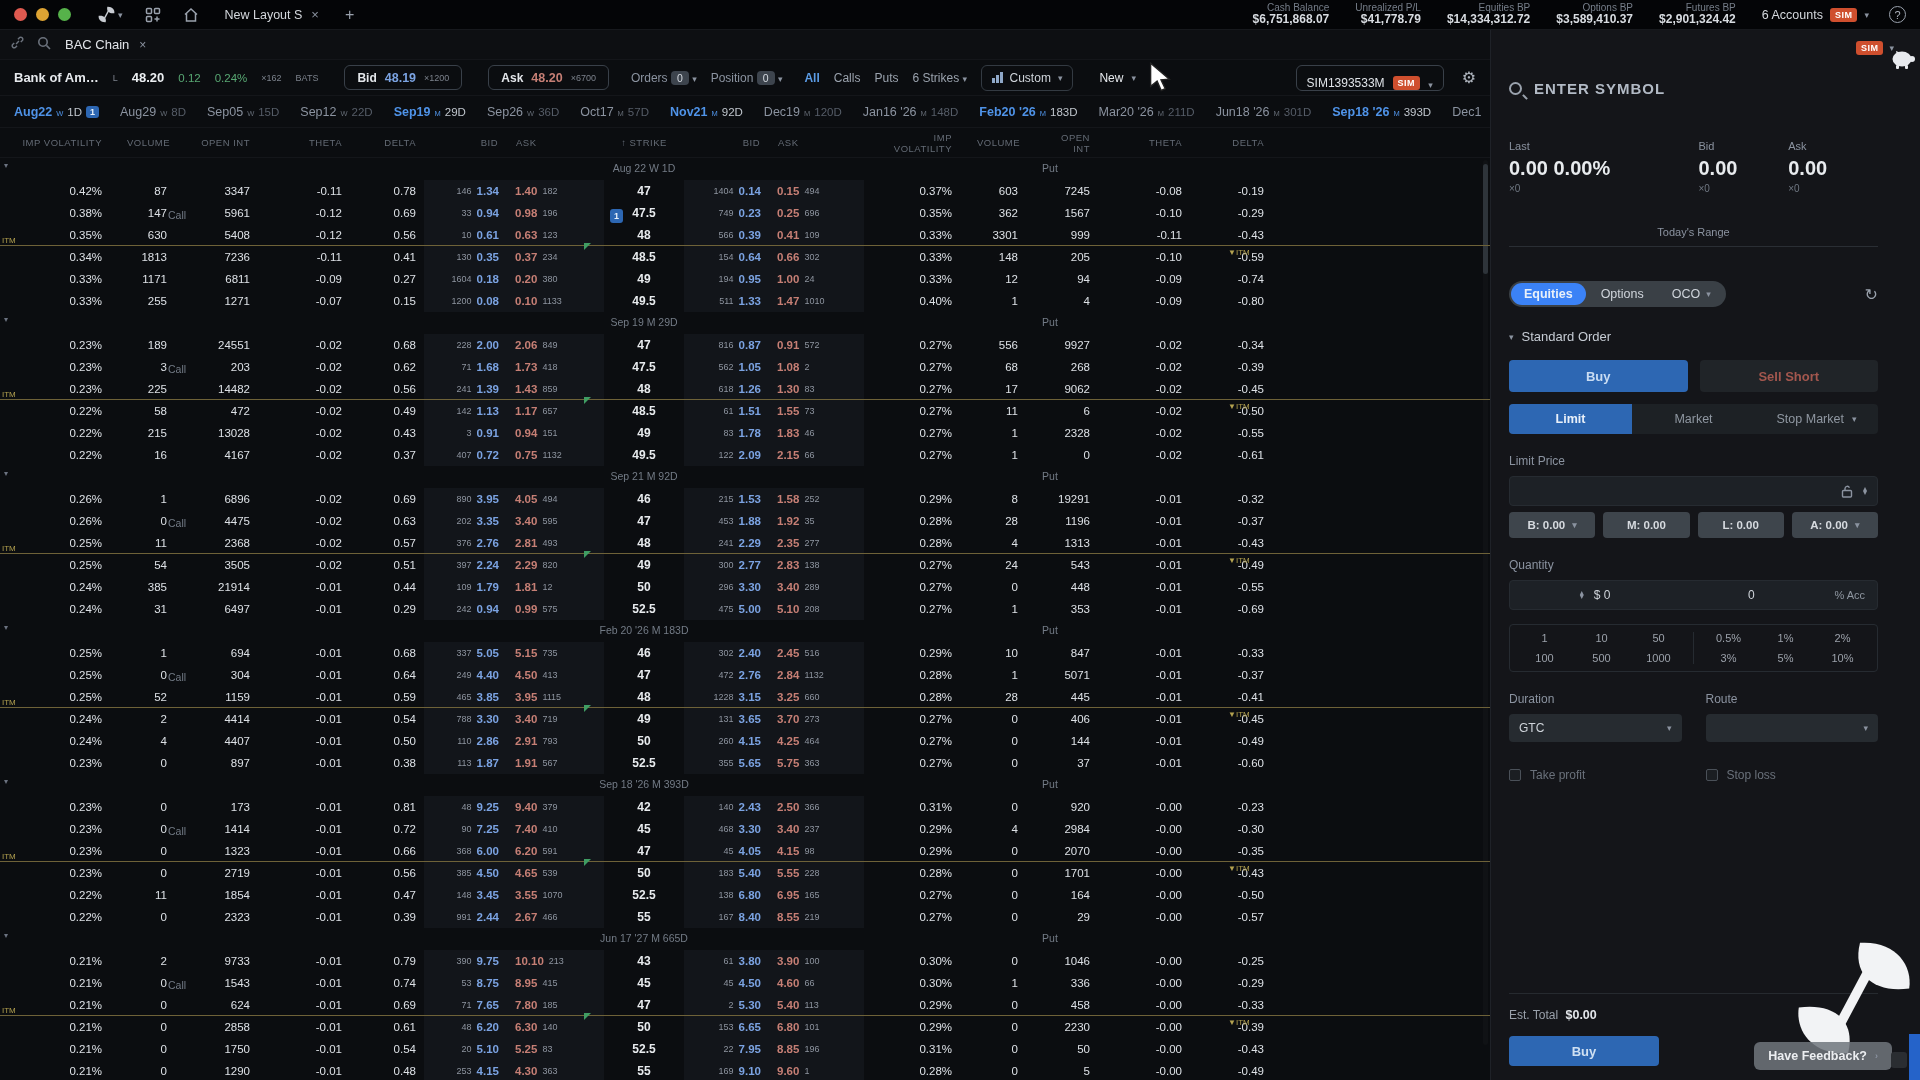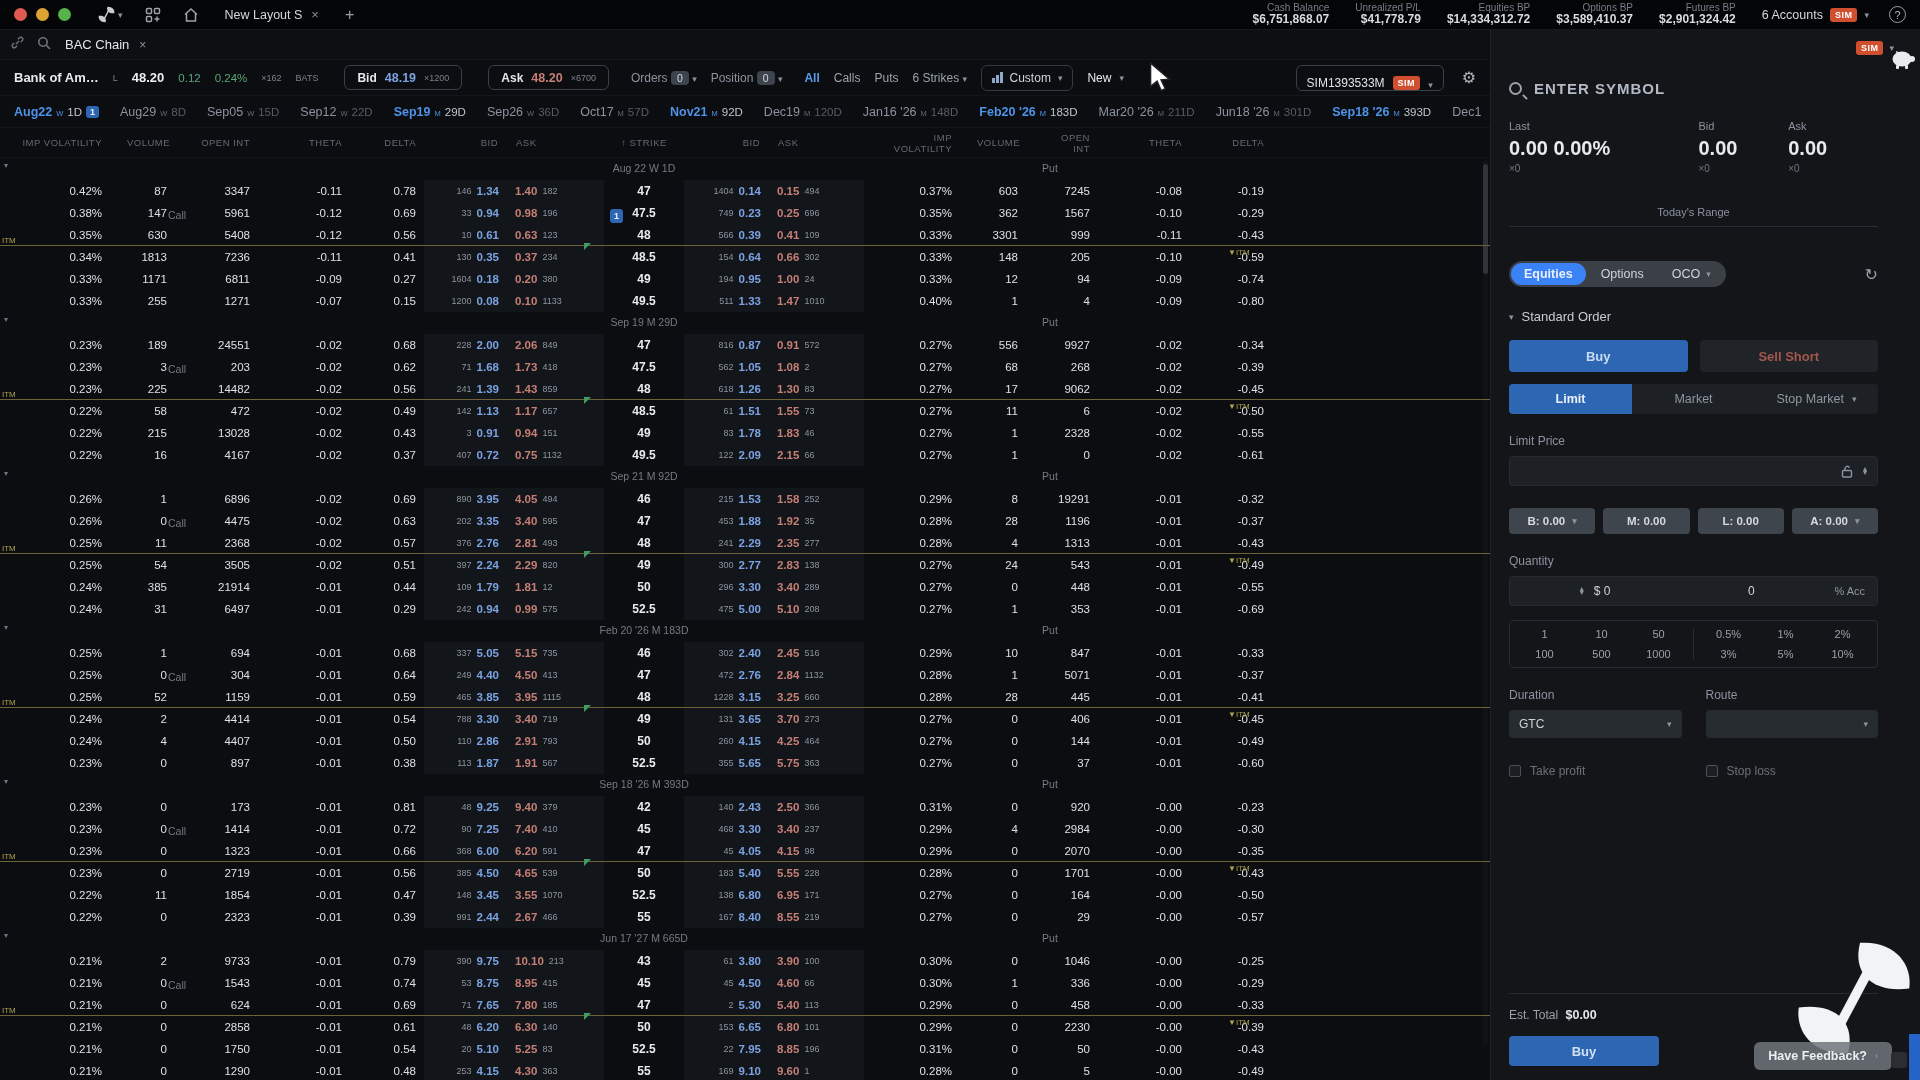--- a/index.html
+++ b/index.html
@@ -51,21 +51,21 @@
   .qbox .lab{font-weight:700;color:#e3e6ea;}
   .px-bid{color:#7ba3e2;font-weight:700;font-size:12.5px;}
   .px-ask{color:#c67f75;font-weight:700;font-size:12.5px;}
   .greylab{color:#8b93a0;}
   .cntbadge{background:#3d444d;color:#d5dae0;font-size:10.5px;border-radius:4px;padding:1px 6px;}
   .f-all{color:#5b9ce6;font-weight:700;}
   .f-grey{color:#9aa2ad;}
   .custom-box{display:flex;align-items:center;gap:7px;border:1px solid #333a42;border-radius:6px;height:26px;padding:0 10px;color:#cfd4da;}
   .bars{display:flex;align-items:flex-end;gap:1.5px;height:11px;}
   .bars i{display:block;width:2.5px;background:#8fa8c8;}
-  .newmenu{color:#e6e9ed;display:flex;gap:8px;align-items:center;margin-left:0;}
+  .newmenu{color:#e6e9ed;display:flex;gap:8px;align-items:center;margin-left:12px;}
   .acct-box{display:flex;align-items:flex-end;gap:8px;border:1px solid #394049;border-radius:6px;height:26px;
     padding:0 10px;margin-left:auto;font-size:12px;color:#dfe3e8;}
   .gear{color:#aeb4bd;font-size:16px;margin-left:4px;}
 
   
   .dates{height:32px;display:flex;align-items:center;gap:21px;padding:0 14px;font-size:12.5px;
     border-bottom:1px solid #14161a;overflow:hidden;background:#0b0d10;white-space:nowrap;}
   .exp{display:flex;align-items:baseline;gap:4px;color:#8b93a0;}
   .exp sup{font-size:7.5px;color:#646b75;}
   .exp .exp-days{color:#565d68;font-size:11.5px;}
@@ -108,21 +108,21 @@
   .vscroll{position:absolute;right:2px;top:2px;width:5px;height:96%;background:#101215;border-radius:3px;}
   .vscroll i{display:block;width:5px;height:110px;background:#2e343a;border-radius:3px;margin-top:4px;}
 
   
   .p-simrow{display:flex;justify-content:flex-end;align-items:center;gap:6px;height:28px;margin:4px -16px 0 0;}
   .p-search{display:flex;align-items:center;gap:12px;margin-top:18px;color:#b2bac5;
     font-size:15px;letter-spacing:1px;font-weight:600;}
   .mag{width:13px;height:13px;border:2px solid #9aa2ad;border-radius:50%;position:relative;}
   .mag::after{content:"";position:absolute;width:6px;height:2px;background:#9aa2ad;transform:rotate(45deg);left:11px;top:12px;}
   .p-quote{display:flex;margin-top:22px;}
-  .q-col{line-height:1.4;}
+  .q-col{line-height:1.4;margin-top:20px;}
   .q-col.c1{width:190px;} .q-col.c2{width:90px;} .q-col.c3{width:90px;}
   .q-lab{font-size:11px;color:#8b93a0;}
   .q-val{font-size:20px;font-weight:700;color:#e8ebee;}
   .q-sz{font-size:10px;color:#707883;}
   .p-range{margin-top:30px;text-align:center;font-size:11px;color:#8b93a0;}
   .p-hr{border:none;border-top:1px solid #2a2e34;margin:8px 0 0;}
   .p-tabsrow{display:flex;align-items:center;margin-top:34px;}
   .pillgroup{display:flex;align-items:center;background:#3a4046;border-radius:15px;padding:2px;gap:2px;}
   .pill{padding:4px 13px;font-size:12.5px;color:#cfd4db;border-radius:13px;display:flex;gap:6px;align-items:center;}
   .pill.active{background:#3b82f6;color:#e9f0f9;font-weight:700;}
@@ -134,21 +134,21 @@
   .btn-sell{flex:1;height:32px;background:#202428;border-radius:4px;display:flex;align-items:center;
     justify-content:center;color:#a3574e;font-size:13px;font-weight:700;}
   .p-typerow{display:flex;margin-top:12px;background:#1d2125;border-radius:4px;overflow:hidden;}
   .type{flex:1;height:30px;display:flex;align-items:center;justify-content:center;gap:8px;
     color:#8f97a1;font-size:12.5px;}
   .type.active{background:#2d67b3;color:#e9f0f9;font-weight:700;}
   .p-label{margin-top:20px;font-size:12px;color:#8b93a0;}
   .p-input{margin-top:8px;height:30px;background:#1d2126;border:1px solid #262b31;border-radius:4px;
     display:flex;align-items:center;justify-content:flex-end;gap:10px;padding:0 10px;}
   .stepper{display:flex;flex-direction:column;line-height:.6;color:#8b93a0;font-size:8px;}
-  .p-chips{display:flex;gap:8px;margin-top:22px;border-radius:11px;}
+  .p-chips{display:flex;gap:8px;margin-top:6px;border-radius:11px;}
   .chip{flex:1;height:26px;background:#3e454c;border-radius:4px;display:flex;align-items:center;
     justify-content:center;gap:7px;font-size:11.5px;color:#d7dbe0;font-weight:600;}
   .p-qtyrow{margin-top:8px;height:30px;background:#1d2126;border:1px solid #262b31;border-radius:4px;
     display:flex;align-items:center;padding:0 12px;gap:10px;font-size:12px;color:#cfd4da;}
   .qty-l{display:flex;align-items:center;gap:10px;flex:1;justify-content:center;}
   .qty-m{flex:1;text-align:center;}
   .qty-acc{color:#8f97a1;font-size:11px;}
   .p-presets{margin-top:14px;border:1px solid #262b31;border-radius:4px;display:flex;padding:7px 6px;}
   .preset-grid{flex:1;display:grid;grid-template-columns:1fr 1fr 1fr;row-gap:8px;}
   .preset{text-align:center;font-size:11px;color:#9ba1aa;}
@@ -1331,21 +1331,21 @@
               <span class="pa">3.55</span>
               <span class="sz">1070</span>
             </div>
             <div class="cell cell-strike">52.5</div>
             <div class="cell cell-bid">
               <span class="sz">138</span>
               <span class="pb">6.80</span>
             </div>
             <div class="cell cell-ask">
               <span class="pa">6.95</span>
-              <span class="sz">171</span>
+              <span class="sz">165</span>
             </div>
             <div class="cell r">0.27%</div>
             <div class="cell r">0</div>
             <div class="cell r">164</div>
             <div class="cell r">-0.00</div>
             <div class="cell r">-0.50</div>
             <div class="cell"></div>
           </div>
           <div class="chain-row">
             <div class="cell r">0.22%</div>

